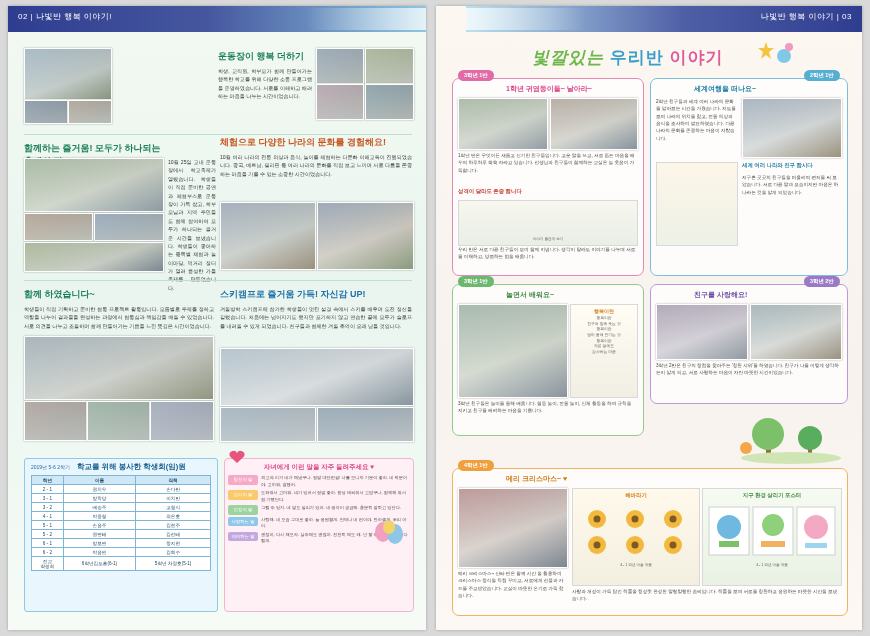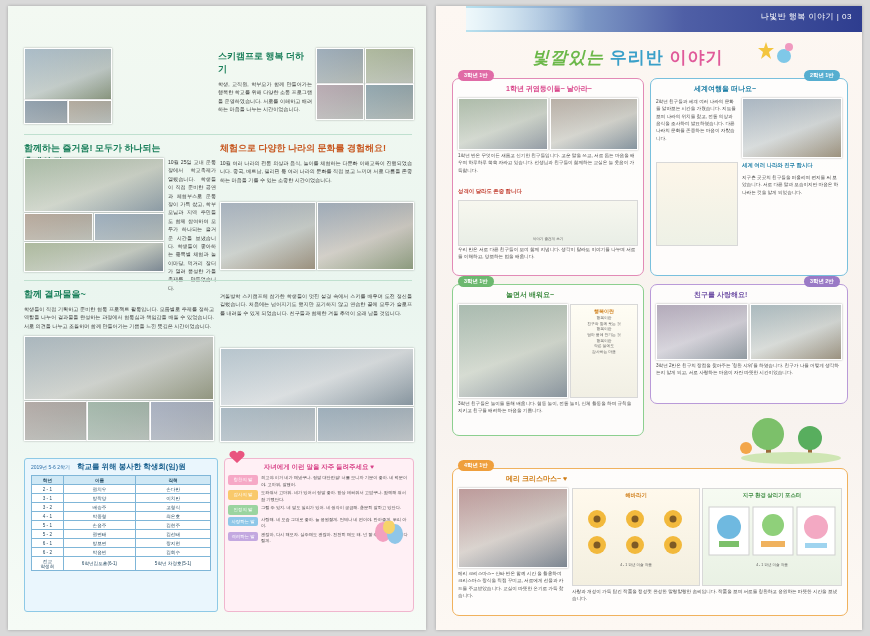--- a/index.html
+++ b/index.html
@@ -75,28 +75,32 @@
   .artcard{position:absolute;background:#fff;border:1px solid #d8d8d8;}
   .artcap{font-size:3.6px;color:#555;text-align:center;}
 </style>
 </head>
 <body>
 
 <div class="page">
 
   <div class="sheet left">
 
+    <div class="hdr hdr-left">
+      <div class="hdr-deco" style="right:0;background:linear-gradient(90deg,rgba(255,255,255,0) 0%,rgba(255,255,255,.55) 60%,rgba(255,255,255,.9) 100%);"></div>
+      <div class="hdr-txt">02 | 나빛반 행복 이야기!</div>
+    </div>
 
     <div class="sect" style="left:16px;top:42px;width:86px;height:74px;">
       <div class="photo" style="position:absolute;left:0;top:0;width:86px;height:50px;background:linear-gradient(160deg,#8fa6b5,#c8d3cf 60%,#9aa98f);"></div>
       <div class="photo" style="position:absolute;left:0;top:52px;width:42px;height:22px;background:linear-gradient(160deg,#6f8394,#b9c3c8);"></div>
       <div class="photo" style="position:absolute;left:44px;top:52px;width:42px;height:22px;background:linear-gradient(160deg,#9a8f7e,#cfd6d2);"></div>
     </div>
     <div class="sect" style="left:210px;top:44px;width:94px;">
-      <div class="ttl">스키캠프로 행복 더하기</div>
+      <div class="ttl">운동장이 행복 더하기</div>
       <div class="body-txt" style="margin-top:4px;">학생, 교직원, 학부모가 함께 만들어가는 행복한 학교를 위해 다양한 소통 프로그램을 운영하였습니다. 서로를 이해하고 배려하는 마음을 나누는 시간이었습니다.</div>
     </div>
     <div class="sect" style="left:308px;top:42px;width:96px;height:72px;">
       <div class="photo" style="position:absolute;left:0;top:0;width:46px;height:34px;background:linear-gradient(160deg,#7f93a4,#cbd2cc);"></div>
       <div class="photo" style="position:absolute;left:49px;top:0;width:47px;height:34px;background:linear-gradient(160deg,#94a27e,#d5dbd2);"></div>
       <div class="photo" style="position:absolute;left:0;top:36px;width:46px;height:34px;background:linear-gradient(160deg,#a3909a,#d2d7d3);"></div>
       <div class="photo" style="position:absolute;left:49px;top:36px;width:47px;height:34px;background:linear-gradient(160deg,#6f8a95,#c6cec9);"></div>
     </div>
 
     <div class="divline" style="left:16px;top:128px;width:388px;"></div>
@@ -107,43 +111,44 @@
     <div class="sect" style="left:16px;top:152px;width:140px;height:112px;">
       <div class="photo" style="position:absolute;left:0;top:0;width:138px;height:52px;background:linear-gradient(160deg,#8fa68a,#d4dbce 55%,#9fb0bb);"></div>
       <div class="photo" style="position:absolute;left:0;top:55px;width:67px;height:26px;background:linear-gradient(160deg,#a08d7c,#d6d9d0);"></div>
       <div class="photo" style="position:absolute;left:70px;top:55px;width:68px;height:26px;background:linear-gradient(160deg,#7d93a6,#ccd4d1);"></div>
       <div class="photo" style="position:absolute;left:0;top:84px;width:138px;height:28px;background:linear-gradient(160deg,#92a37e,#cfd6cb 60%,#8c9aa7);"></div>
     </div>
     <div class="sect" style="left:160px;top:152px;width:48px;">
       <div class="body-txt">10월 25일 교내 운동장에서 학교축제가 열렸습니다. 학생들이 직접 준비한 공연과 체험부스로 운동장이 가득 찼고, 학부모님과 지역 주민들도 함께 참여하여 모두가 하나되는 즐거운 시간을 보냈습니다. 학생들이 좋아하는 종목별 체험과 놀이마당, 먹거리 장터가 열려 풍성한 가을 축제를 만들었습니다.</div>
     </div>
 
-    <div class="sect" style="left:212px;top:136px;width:192px;">
+    <div class="sect" style="left:212px;top:130px;width:192px;">
       <div class="ttl" style="color:#c7571f;">체험으로 다양한 나라의 문화를 경험해요!</div>
       <div class="body-txt" style="margin-top:4px;">10월 여러 나라의 전통 의상과 음식, 놀이를 체험하는 다문화 이해교육이 진행되었습니다. 중국, 베트남, 필리핀 등 여러 나라의 문화를 직접 보고 느끼며 서로 다름을 존중하는 마음을 기를 수 있는 소중한 시간이었습니다.</div>
     </div>
     <div class="sect" style="left:212px;top:196px;width:192px;height:68px;">
       <div class="photo" style="position:absolute;left:0;top:0;width:94px;height:66px;background:linear-gradient(160deg,#8a98a8,#d0d6d1 55%,#b0a48f);"></div>
       <div class="photo" style="position:absolute;left:97px;top:0;width:95px;height:66px;background:linear-gradient(160deg,#7f8fa0,#d6d2c9 55%,#9fb08f);"></div>
     </div>
 
     <div class="divline" style="left:16px;top:274px;width:388px;"></div>
 
     <div class="sect" style="left:16px;top:282px;width:190px;">
-      <div class="ttl">함께 결과물을~</div>
+      <div class="ttl">함께 하였습니다~</div>
       <div class="body-txt" style="margin-top:4px;">학생들이 직접 기획하고 준비한 협동 프로젝트 활동입니다. 모둠별로 주제를 정하고 역할을 나누어 결과물을 완성하는 과정에서 협동심과 책임감을 배울 수 있었습니다. 서로 의견을 나누고 조율하며 함께 만들어가는 기쁨을 느낀 뜻깊은 시간이었습니다.</div>
     </div>
     <div class="sect" style="left:16px;top:330px;width:190px;height:104px;">
       <div class="photo" style="position:absolute;left:0;top:0;width:188px;height:62px;background:linear-gradient(160deg,#8e9fa8,#d4d8d2 55%,#a6ab92);"></div>
       <div class="photo" style="position:absolute;left:0;top:65px;width:61px;height:38px;background:linear-gradient(160deg,#9a8f8a,#d1d6d1);"></div>
       <div class="photo" style="position:absolute;left:63px;top:65px;width:61px;height:38px;background:linear-gradient(160deg,#85a08f,#cfd9d2);"></div>
       <div class="photo" style="position:absolute;left:126px;top:65px;width:62px;height:38px;background:linear-gradient(160deg,#8d97ac,#cdd3d8);"></div>
     </div>
 
     <div class="sect" style="left:212px;top:282px;width:192px;">
+      <div class="ttl" style="color:#1f72a8;">스키캠프로 즐거움 가득! 자신감 UP!</div>
       <div class="body-txt" style="margin-top:4px;">겨울방학 스키캠프에 참가한 학생들이 멋진 설경 속에서 스키를 배우며 도전 정신을 길렀습니다. 처음에는 넘어지기도 했지만 포기하지 않고 연습한 끝에 모두가 슬로프를 내려올 수 있게 되었습니다. 친구들과 함께한 겨울 추억이 오래 남을 것입니다.</div>
     </div>
     <div class="sect" style="left:212px;top:342px;width:192px;height:92px;">
       <div class="photo" style="position:absolute;left:0;top:0;width:192px;height:56px;background:linear-gradient(160deg,#9fb2bd,#e3e8ea 55%,#9aaab5);"></div>
       <div class="photo" style="position:absolute;left:0;top:59px;width:94px;height:33px;background:linear-gradient(160deg,#8fa3b0,#dde3e6);"></div>
       <div class="photo" style="position:absolute;left:97px;top:59px;width:95px;height:33px;background:linear-gradient(160deg,#7e94a4,#d7dde0);"></div>
     </div>
 
     <div class="tbl-card" style="left:16px;top:452px;width:192px;height:152px;">
       <div class="tbl-cap" style="position:absolute;left:6px;top:5px;">2019년 5-6 2학기</div>

